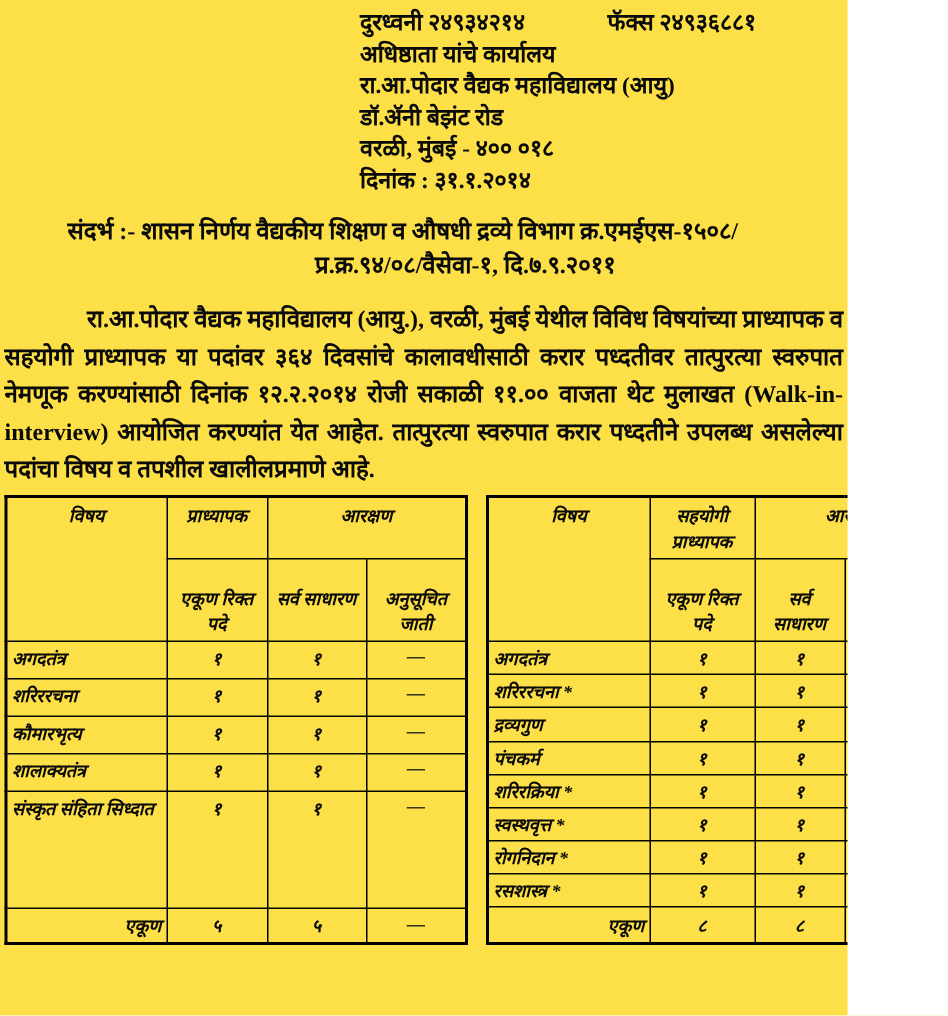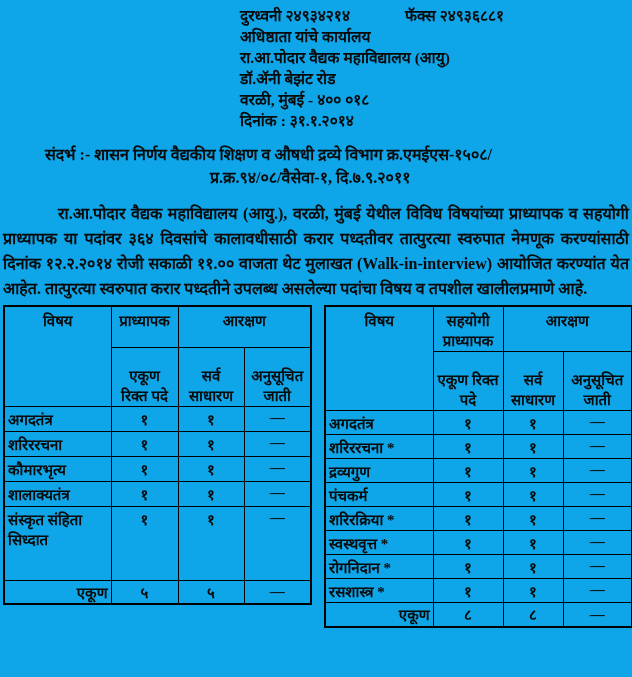--- a/index.html
+++ b/index.html
@@ -1,18 +1,18 @@
 <!DOCTYPE html>
 <html><head>
 <meta charset="utf-8">
 <style>
   html, body { margin: 0; padding: 0; background: #ffffff; }
   .page {
-    width: 632px; height: 677px; box-sizing: border-box;
-    background: #0ea5e9; color: #0a0a0a; overflow: hidden;
+    width: 565px; height: 677px; box-sizing: border-box;
+    background: #fde047; color: #0a0a0a; overflow: hidden;
     font-family: "Liberation Serif", "DejaVu Serif", serif;
     font-weight: bold;
   }
   
   .header-block { padding-top: 5px; margin-left: 240px; font-size: 15.5px; line-height: 21px; }
   .phone-row { white-space: nowrap; }
   .fax-part { margin-left: 55px; }
   
   .doc-title {
     margin-top: 19px; text-align: center; font-size: 17px; line-height: 23px;
@@ -24,21 +24,21 @@
   .ref-line2 { margin-left: 210px; }
   
   .body-para {
     margin: 12px 3px 0 3px; font-size: 16px; line-height: 25px;
     text-align: justify; text-indent: 55px;
   }
   
   .tables-wrap { margin: 4px 3px 0 3px; display: flex; gap: 12px; }
   table.postings {
     border-collapse: collapse; table-layout: fixed;
-    height: 300px; font-size: 15px;
+    height: 300px; font-size: 12px; font-style: italic;
   }
   table.postings td {
     border: 1.5px solid #000; padding: 1px 3px; overflow: hidden;
   }
   table.postings { border: 2px solid #000; }
   .t-left { width: 307px; }
   .t-right { width: 307px; }
   .t-left col.c-subject { width: 107px; }
   .t-left col.c-vacant { width: 67px; }
   .t-left col.c-general { width: 66px; }

